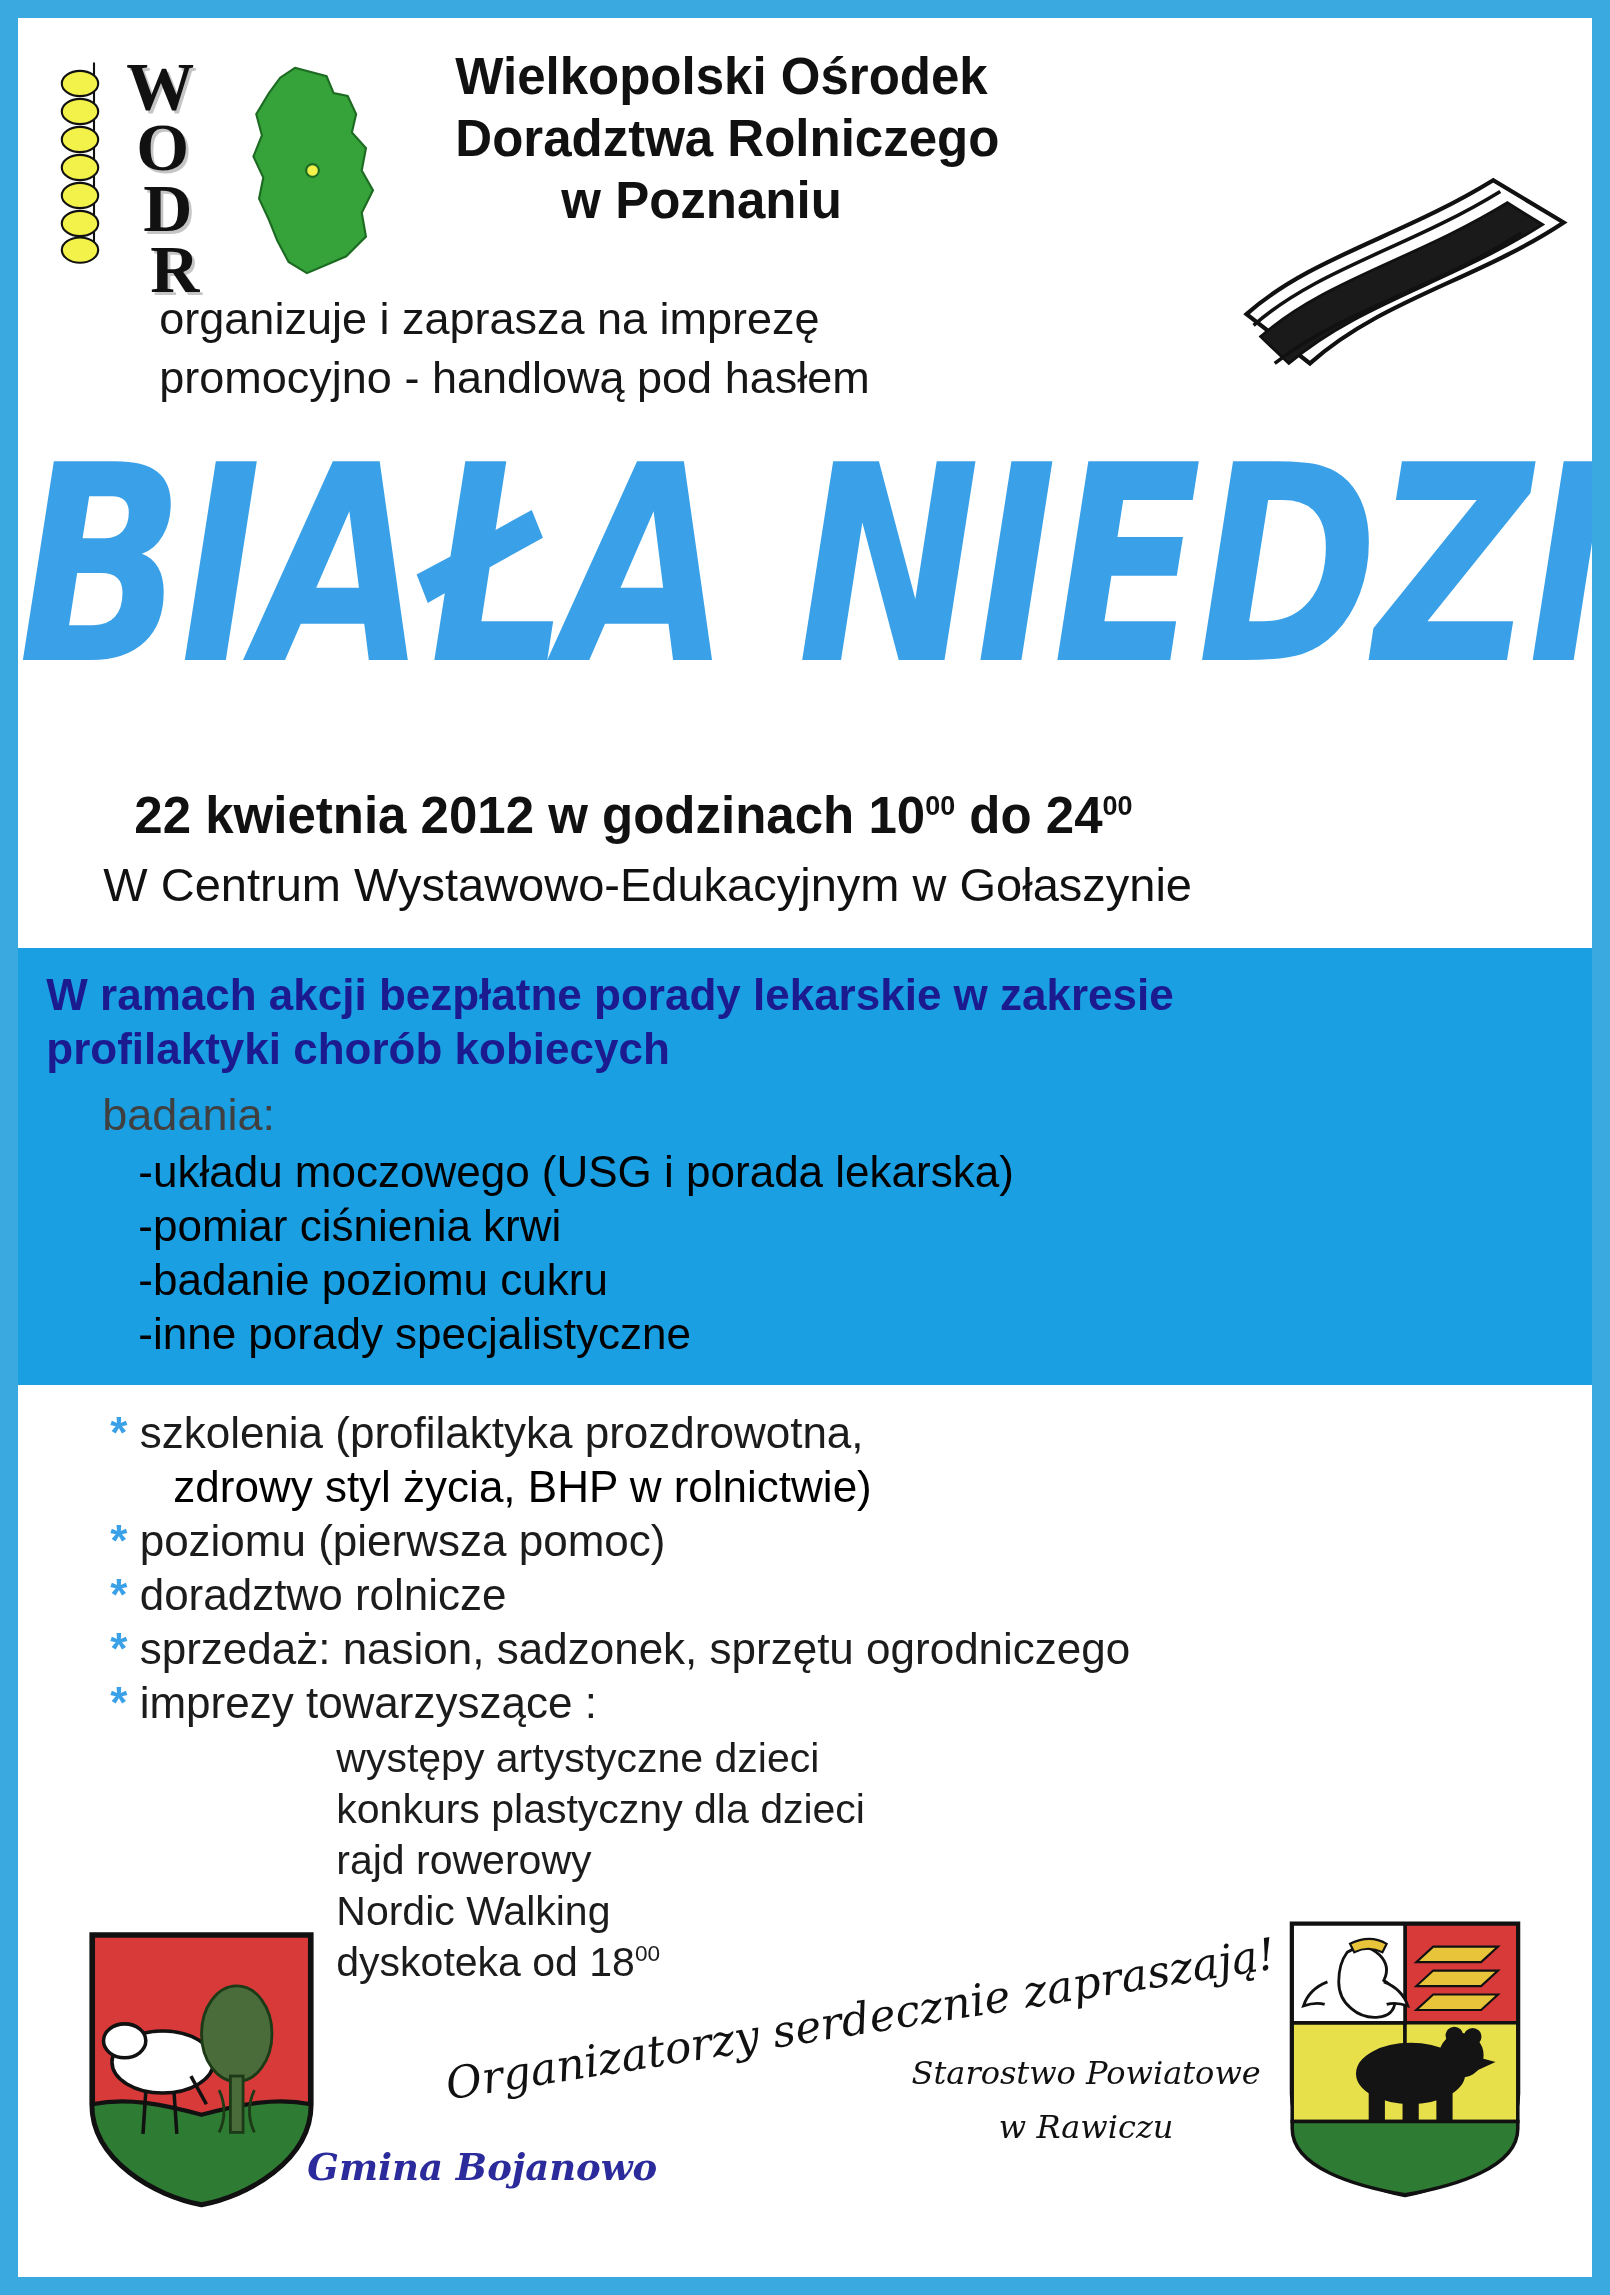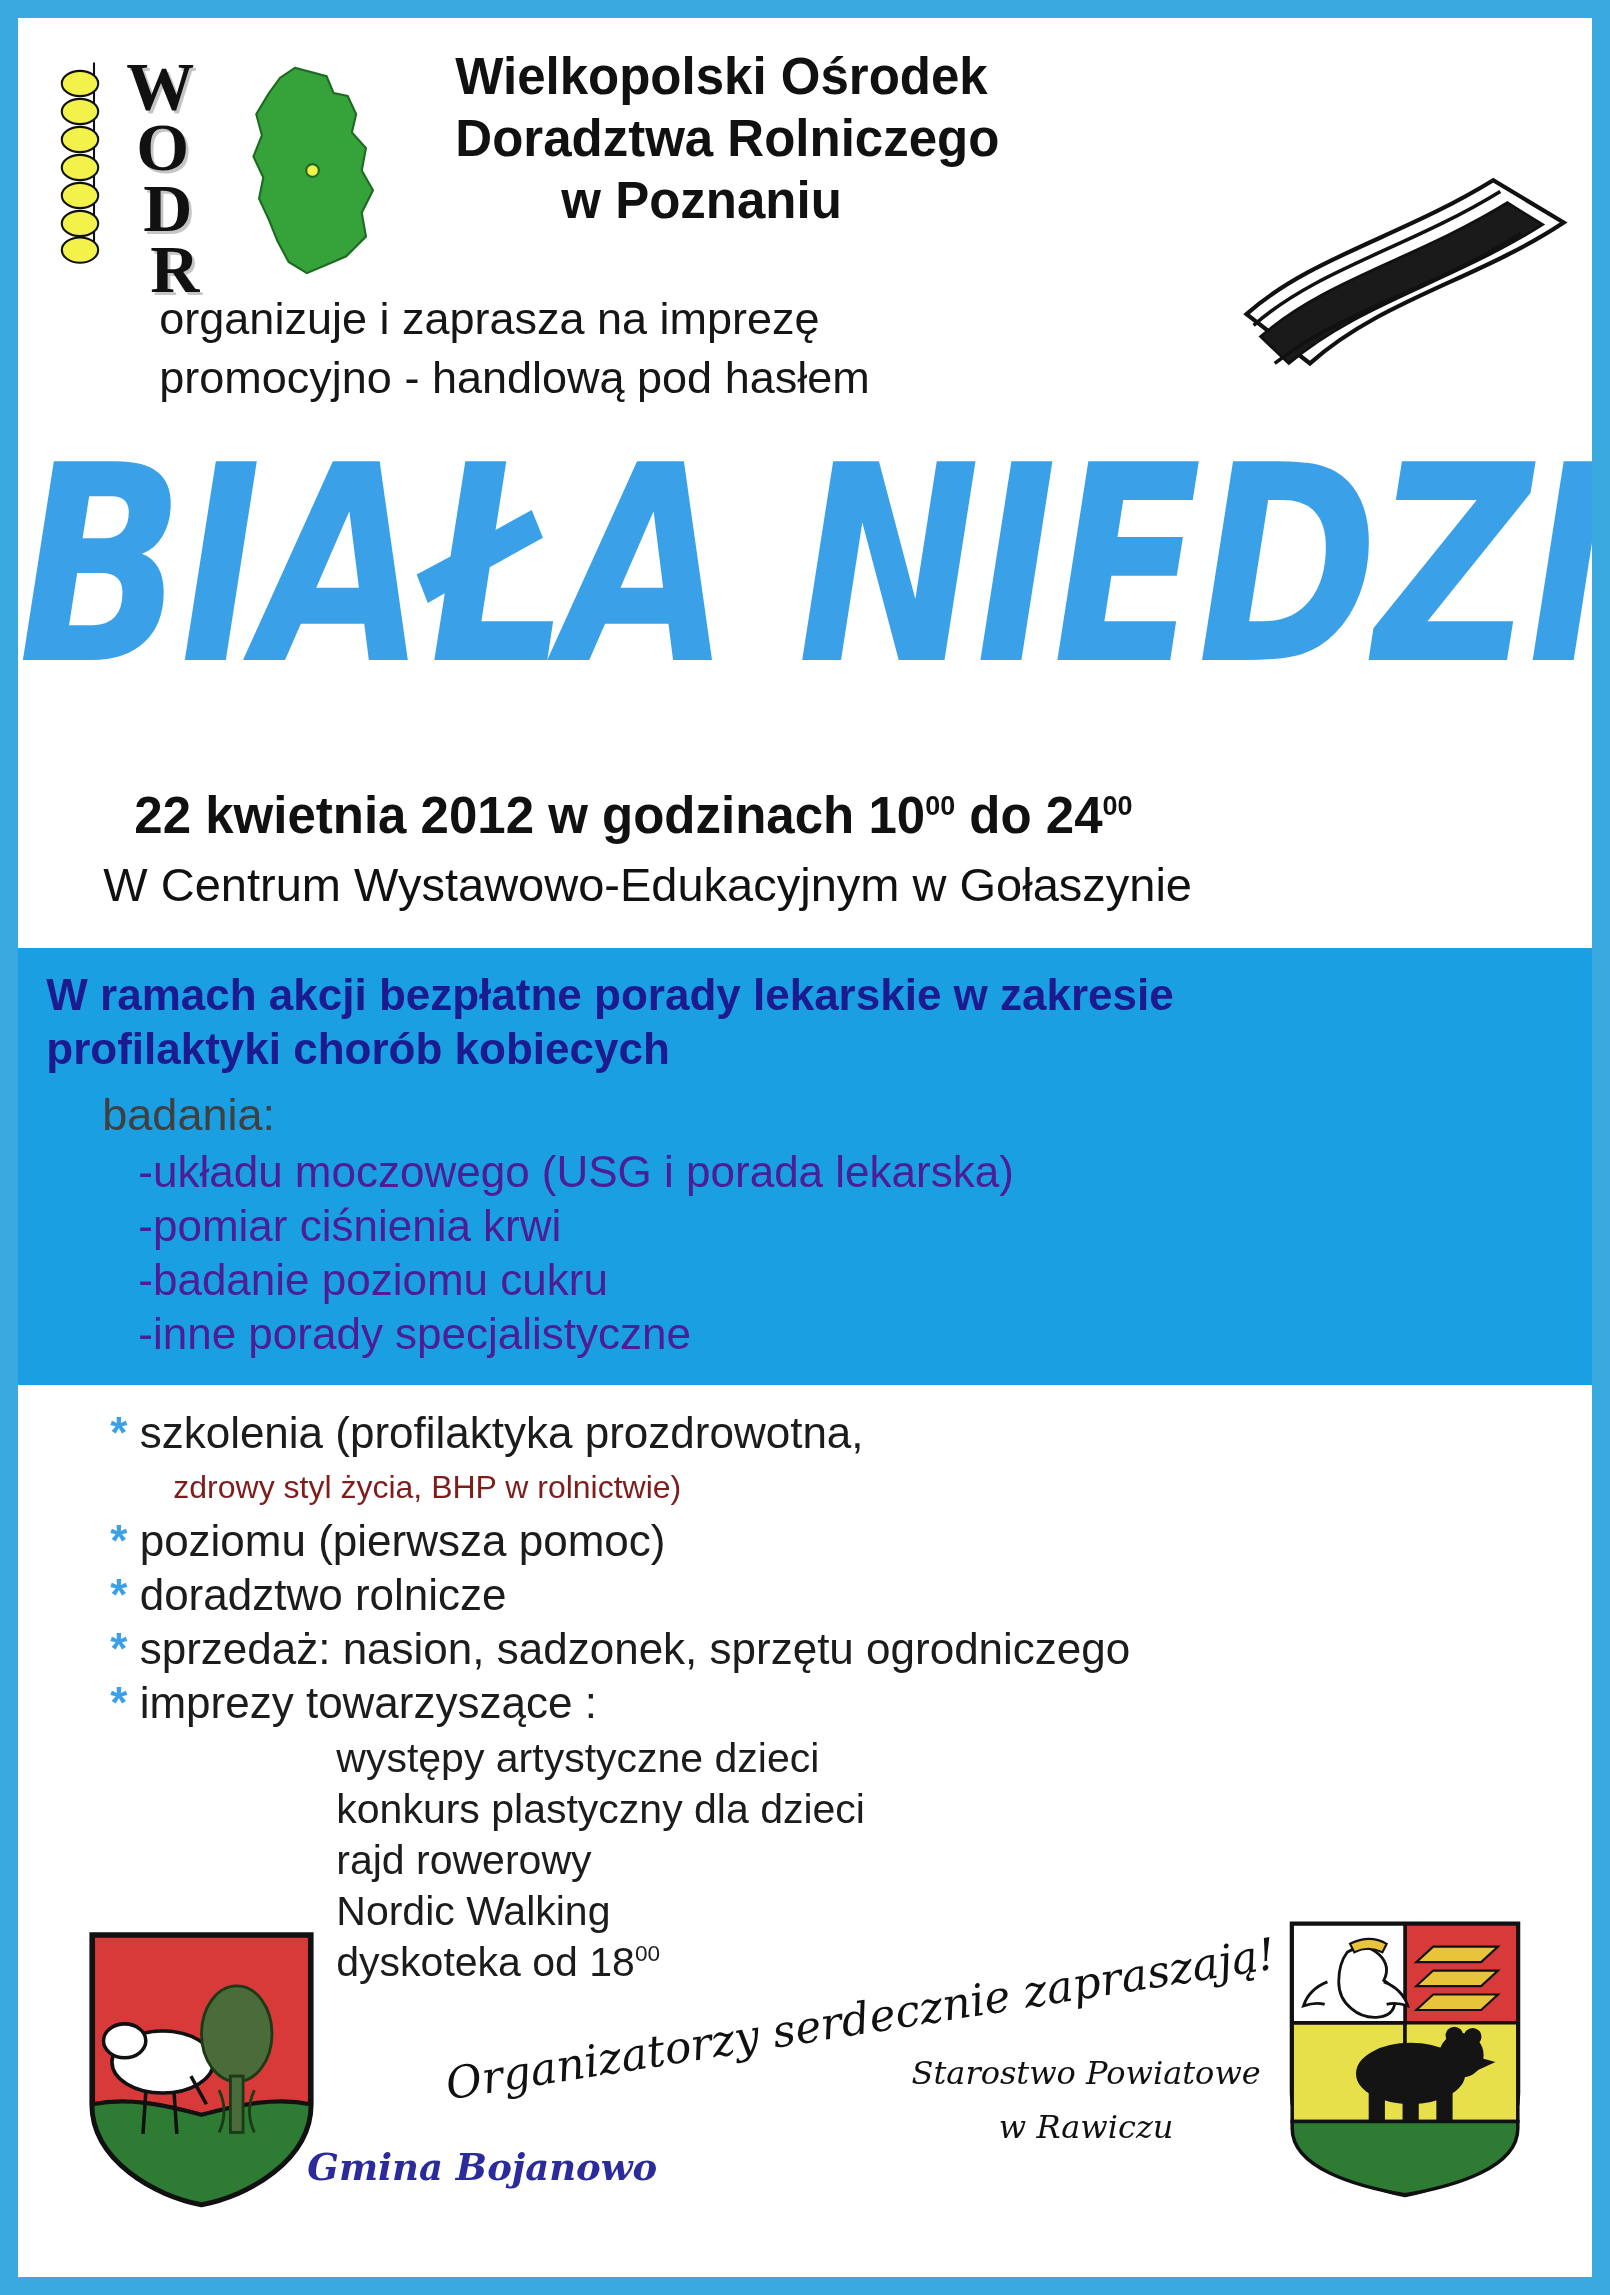--- a/index.html
+++ b/index.html
@@ -184,42 +184,42 @@
     color: #404040;
   }
   .blue-band ul.band-list {
     list-style: none;
     margin: 4.2px 0 0 0;
     padding-left: 92px;
   }
   .blue-band ul.band-list li {
     font-size: 44px;
     line-height: 54px;
-    color: #4c1d95;
+    color: #000000;
     white-space: nowrap;
   }
 
   
   .star-list {
     position: absolute;
     left: 92px;
     top: 1388px;
     width: 1410px;
   }
   .star-item {
     font-size: 44px;
     line-height: 54px;
     color: #1c1c1c;
     white-space: nowrap;
   }
   .star-item .star { color: #3aa1e8; font-weight: bold; }
   .star-sub {
-    font-size: 32px;
+    font-size: 44px;
     line-height: 54px;
-    color: #7f1d1d;
+    color: #000000;
     padding-left: 63px;
     white-space: nowrap;
   }
   .sub-block {
     padding-left: 226px;
     margin-top: 2.8px;
   }
   .sub-block div {
     font-size: 41px;
     line-height: 51px;

